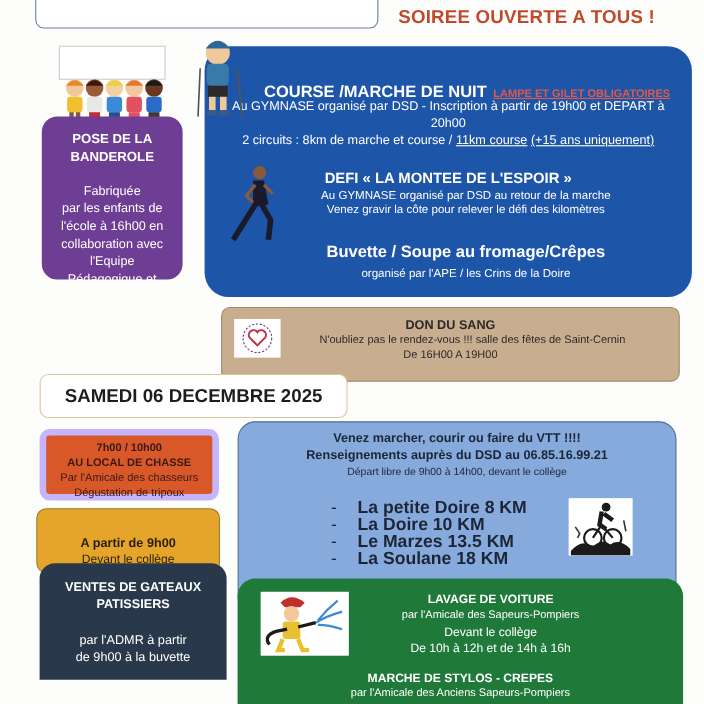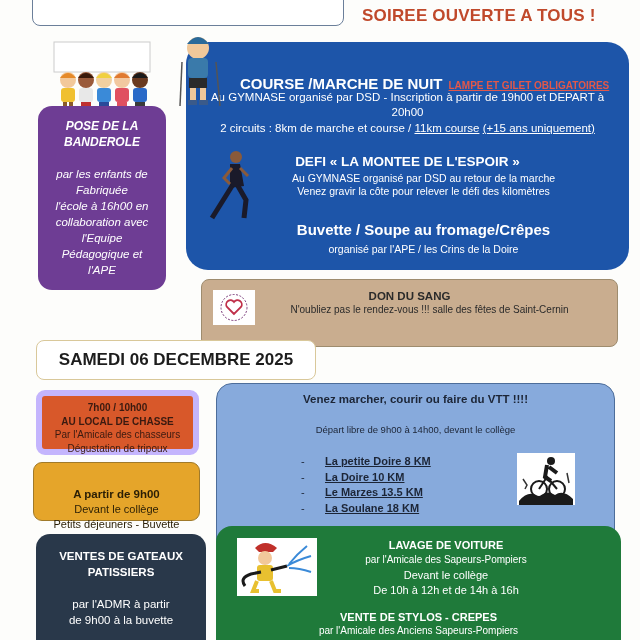--- a/index.html
+++ b/index.html
@@ -20,23 +20,23 @@
   #day1 { left: 32px; top: -12px; width: 312px; height: 38px; line-height: 22px; padding-top: 0; }
   #day1 span { display:block; margin-top:-8px; }
   #day2 { left: 36px; top: 340px; width: 280px; height: 40px; line-height: 38px; border-color: #d9c89a; }
   .soiree {
     left: 362px; top: 6px; font-size: 17px; font-weight: bold; color: #c0492b;
     letter-spacing: 0.2px;
   }
 
   
   #banderole {
-    left: 38px; top: 106px; width: 128px; height: 184px;
+    left: 38px; top: 106px; width: 128px; height: 148px;
     background: #6e3d94; border-radius: 14px; color: #fff;
-    font-size: 11.5px; line-height: 16px; padding-top: 12px; font-style: italic;
+    font-size: 11.5px; line-height: 16px; padding-top: 12px;
   }
   #banderole .t { font-weight: bold; font-size: 12px; }
   #banderole p { margin: 0; }
 
   
   #kids { left: 48px; top: 40px; width: 110px; height: 80px; }
 
   
   #nuit {
     left: 186px; top: 42px; width: 443px; height: 228px;
@@ -70,36 +70,36 @@
     text-align: center; padding-top: 5px; border: 6px solid #c4b5fd;
   }
   #chasse .b { font-weight: bold; }
   #college {
     left: 33px; top: 462px; width: 167px; height: 59px; border-radius: 9px;
     background: #e5a52a; color: #2a1e05; font-size: 11px; line-height: 15px;
     text-align: center; padding-top: 24px; border: 1px solid #a07a2a;
   }
   #college .b { font-weight: bold; font-size: 11.5px; }
   #gateaux {
-    left: 36px; top: 534px; width: 170px; height: 106px; border-radius: 14px 14px 0 0;
+    left: 36px; top: 512px; width: 170px; height: 106px; border-radius: 14px 14px 0 0;
     background: #29384a; color: #fff; font-size: 11.5px; line-height: 16px;
     text-align: center; padding-top: 14px;
   }
   #gateaux .b { font-weight: bold; }
 
   
   #vtt {
     left: 216px; top: 383px; width: 399px; height: 176px; border-radius: 16px;
     background: #87aadc; border: 1px solid #4d6d9a; color: #1c2536;
   }
   #vtt .l { position:absolute; left:0; width:100%; text-align:center; }
   #vtt .b { font-weight: bold; font-size: 11.5px; }
   #vtt .s { font-size: 9.5px; }
   #vtt ul { position:absolute; left: 84px; top: 70px; margin:0; padding:0; list-style:none; }
-  #vtt li { font-weight: bold; font-size: 11px; line-height: 15.5px; text-decoration: underline; }
+  #vtt li { font-weight: bold; font-size: 16px; line-height: 15.5px; }
   #vtt li .dash { display:inline-block; width: 24px; font-weight: normal; }
   #bike { left: 517px; top: 453px; width: 58px; height: 52px; background: #fff; }
 
   
   #lavage {
     left: 216px; top: 526px; width: 405px; height: 114px; border-radius: 16px 16px 0 0;
     background: #1f7a3a; color: #fff; font-size: 10.5px;
   }
   #lavage .l { position:absolute; left: 60px; width: 340px; text-align:center; line-height: 14px; }
   #lavage .b { font-weight: bold; font-size: 11px; }
@@ -138,22 +138,22 @@
       <path d="M84 38 q8 -10 16 0" fill="#1a1a1a"></path>
       <rect x="85" y="48" width="14" height="14" rx="3" fill="#2a6ac8"></rect>
       <rect x="87" y="62" width="10" height="8" fill="#3a3a3a"></rect>
   </g>
 </svg>
 
 <div id="banderole" class="abs center">
   <p class="t">POSE DE LA</p>
   <p class="t">BANDEROLE</p>
   <p style="height:16px"></p>
+  <p>Fabriquée</p>
   <p>par les enfants de</p>
-  <p>Fabriquée</p>
   <p>l'école à 16h00 en</p>
   <p>collaboration avec</p>
   <p>l'Equipe</p>
   <p>Pédagogique et</p>
   <p>l'APE</p>
 </div>
 
 <div id="nuit" class="abs">
   <div class="h1">
     <span>COURSE /MARCHE DE NUIT</span><span class="warn">LAMPE ET GILET OBLIGATOIRES</span>
@@ -188,20 +188,21 @@
   <path d="M22 16 l10 0 l4 22 l-14 2 z" fill="#1a1a2a"></path>
   <path d="M24 38 l-10 16 l-10 16" stroke="#1a1a2a" stroke-width="5" fill="none"></path>
   <path d="M30 38 l8 14 l-2 18" stroke="#1a1a2a" stroke-width="5" fill="none"></path>
   <path d="M24 20 l-8 10 l6 6" stroke="#8a5a3a" stroke-width="3" fill="none"></path>
   <path d="M32 20 l8 8" stroke="#8a5a3a" stroke-width="3" fill="none"></path>
 </svg>
 
 <div id="sang" class="abs">
   <div class="t">DON DU SANG</div>
   <div style="margin-left:40px">N'oubliez pas le rendez-vous !!! salle des fêtes de Saint-Cernin</div>
+  <div>De 16H00 A 19H00</div>
 </div>
 <svg id="sang-logo" class="abs" viewBox="0 0 42 35">
   <rect width="42" height="35" fill="#fff"></rect>
   <circle cx="21" cy="17.5" r="13" fill="none" stroke="#7a3a7a" stroke-width="1" stroke-dasharray="2 1.5"></circle>
   <path d="M21 24 l-7 -7 a4 4 0 0 1 7 -5 a4 4 0 0 1 7 5 z" fill="none" stroke="#c0304a" stroke-width="1.8"></path>
 </svg>
 
 <div id="day2" class="abs day-box">
   <span>SAMEDI 06 DECEMBRE 2025</span>
 </div>
@@ -222,20 +223,21 @@
 <div id="gateaux" class="abs">
   <div class="b">VENTES DE GATEAUX</div>
   <div class="b">PATISSIERS</div>
   <div style="height:16px"></div>
   <div>par l'ADMR à partir</div>
   <div>de 9h00 à la buvette</div>
 </div>
 
 <div id="vtt" class="abs">
   <div class="l b" style="top:9px">Venez marcher, courir ou faire du VTT !!!!</div>
+  <div class="l b" style="top:24px">Renseignements auprès du DSD au 06.85.16.99.21</div>
   <div class="l s" style="top:40px">Départ libre de 9h00 à 14h00, devant le collège</div>
   <ul>
     <li><span class="dash">-</span><span>La petite Doire 8 KM</span></li>
     <li><span class="dash">-</span><span>La Doire 10 KM</span></li>
     <li><span class="dash">-</span><span>Le Marzes 13.5 KM</span></li>
     <li><span class="dash">-</span><span>La Soulane 18 KM</span></li>
   </ul>
 </div>
 <svg id="bike" class="abs" viewBox="0 0 58 52">
   <rect width="58" height="52" fill="#fff"></rect>
@@ -246,21 +248,21 @@
   <circle cx="34" cy="8" r="4" fill="#1a1a1a"></circle>
   <path d="M30 12 l-2 12 l6 4 M32 14 l8 6" stroke="#1a1a1a" stroke-width="4" fill="none"></path>
   <path d="M6 26 l4 6 l-2 4 M50 20 l2 10" stroke="#333" stroke-width="1.5" fill="none"></path>
 </svg>
 
 <div id="lavage" class="abs">
   <div class="l b" style="top:12px">LAVAGE DE VOITURE</div>
   <div class="l" style="top:27px; font-size:10px">par l'Amicale des Sapeurs-Pompiers</div>
   <div class="l m" style="top:42px">Devant le collège</div>
   <div class="l m" style="top:57px">De 10h à 12h et de 14h à 16h</div>
-  <div class="l b" style="top:84px; left:0; width:100%">VENTE DE STYLOS - CREPES</div>
+  <div class="l b" style="top:84px; left:0; width:100%">MARCHE DE STYLOS - CREPES</div>
   <div class="l" style="top:98px; left:0; width:100%; font-size:10px">par l'Amicale des Anciens Sapeurs-Pompiers</div>
 </div>
 <svg id="pompier" class="abs" viewBox="0 0 80 58">
   <rect width="80" height="58" fill="#fff"></rect>
   <path d="M18 10 q10 -10 22 0 l-4 4 l-14 0 z" fill="#c0302a"></path>
   <circle cx="28" cy="20" r="7" fill="#f2c89a"></circle>
   <rect x="20" y="27" width="16" height="16" rx="3" fill="#e8c030"></rect>
   <path d="M20 43 l-4 10 l6 0 M34 43 l4 10 l6 0" stroke="#e8c030" stroke-width="4" fill="none"></path>
   <path d="M8 48 q-6 -8 6 -12 l10 -2" stroke="#1a1a1a" stroke-width="3" fill="none"></path>
   <path d="M34 32 l16 -4" stroke="#1a1a1a" stroke-width="3"></path>

